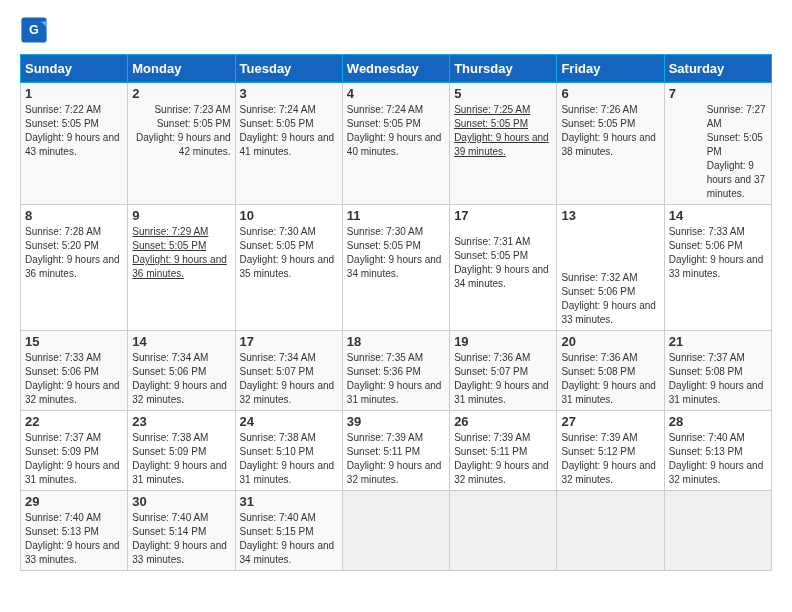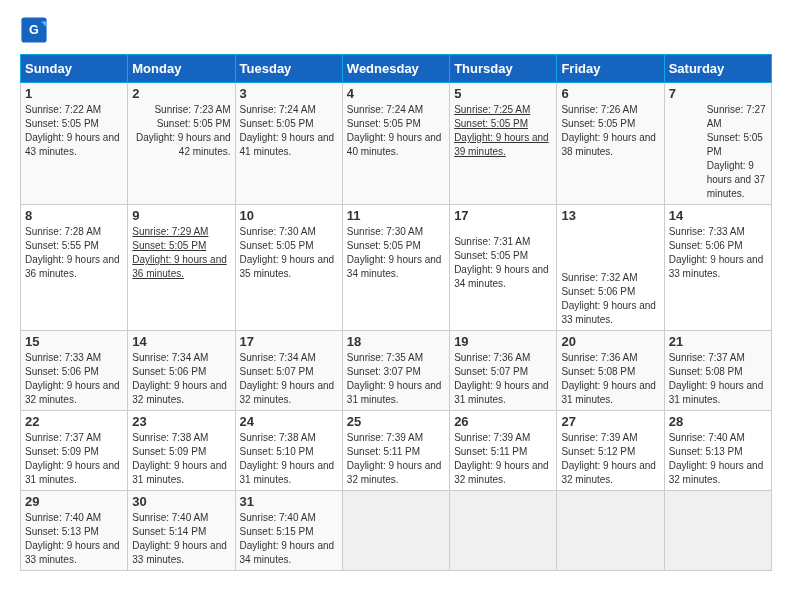--- a/index.html
+++ b/index.html
@@ -165,21 +165,21 @@
             <span class="day-num">7</span>
             <div class="day-info" style="white-space: pre-line; margin-left: 38px;">Sunrise: 7:27 AM
 Sunset: 5:05 PM
 Daylight: 9 hours and 37 minutes.</div>
           </td>
         </tr>
         <tr>
           <td>
             <span class="day-num">8</span>
             <div class="day-info" style="white-space: pre-line;">Sunrise: 7:28 AM
-Sunset: 5:55 PM
+Sunset: 5:20 PM
 Daylight: 9 hours and 36 minutes.</div>
           </td>
           <td>
             <span class="day-num">9</span>
             <div class="day-info" style="white-space: pre-line; text-decoration: underline;">Sunrise: 7:29 AM
 Sunset: 5:05 PM
 Daylight: 9 hours and 36 minutes.</div>
           </td>
           <td>
             <span class="day-num">10</span>
@@ -227,21 +227,21 @@
           </td>
           <td>
             <span class="day-num">17</span>
             <div class="day-info" style="white-space: pre-line;">Sunrise: 7:34 AM
 Sunset: 5:07 PM
 Daylight: 9 hours and 32 minutes.</div>
           </td>
           <td>
             <span class="day-num">18</span>
             <div class="day-info" style="white-space: pre-line;">Sunrise: 7:35 AM
-Sunset: 3:07 PM
+Sunset: 5:36 PM
 Daylight: 9 hours and 31 minutes.</div>
           </td>
           <td>
             <span class="day-num">19</span>
             <div class="day-info" style="white-space: pre-line;">Sunrise: 7:36 AM
 Sunset: 5:07 PM
 Daylight: 9 hours and 31 minutes.</div>
           </td>
           <td>
             <span class="day-num">20</span>
@@ -269,21 +269,21 @@
 Sunset: 5:09 PM
 Daylight: 9 hours and 31 minutes.</div>
           </td>
           <td>
             <span class="day-num">24</span>
             <div class="day-info" style="white-space: pre-line;">Sunrise: 7:38 AM
 Sunset: 5:10 PM
 Daylight: 9 hours and 31 minutes.</div>
           </td>
           <td>
-            <span class="day-num">25</span>
+            <span class="day-num">39</span>
             <div class="day-info" style="white-space: pre-line;">Sunrise: 7:39 AM
 Sunset: 5:11 PM
 Daylight: 9 hours and 32 minutes.</div>
           </td>
           <td>
             <span class="day-num">26</span>
             <div class="day-info" style="white-space: pre-line;">Sunrise: 7:39 AM
 Sunset: 5:11 PM
 Daylight: 9 hours and 32 minutes.</div>
           </td>

